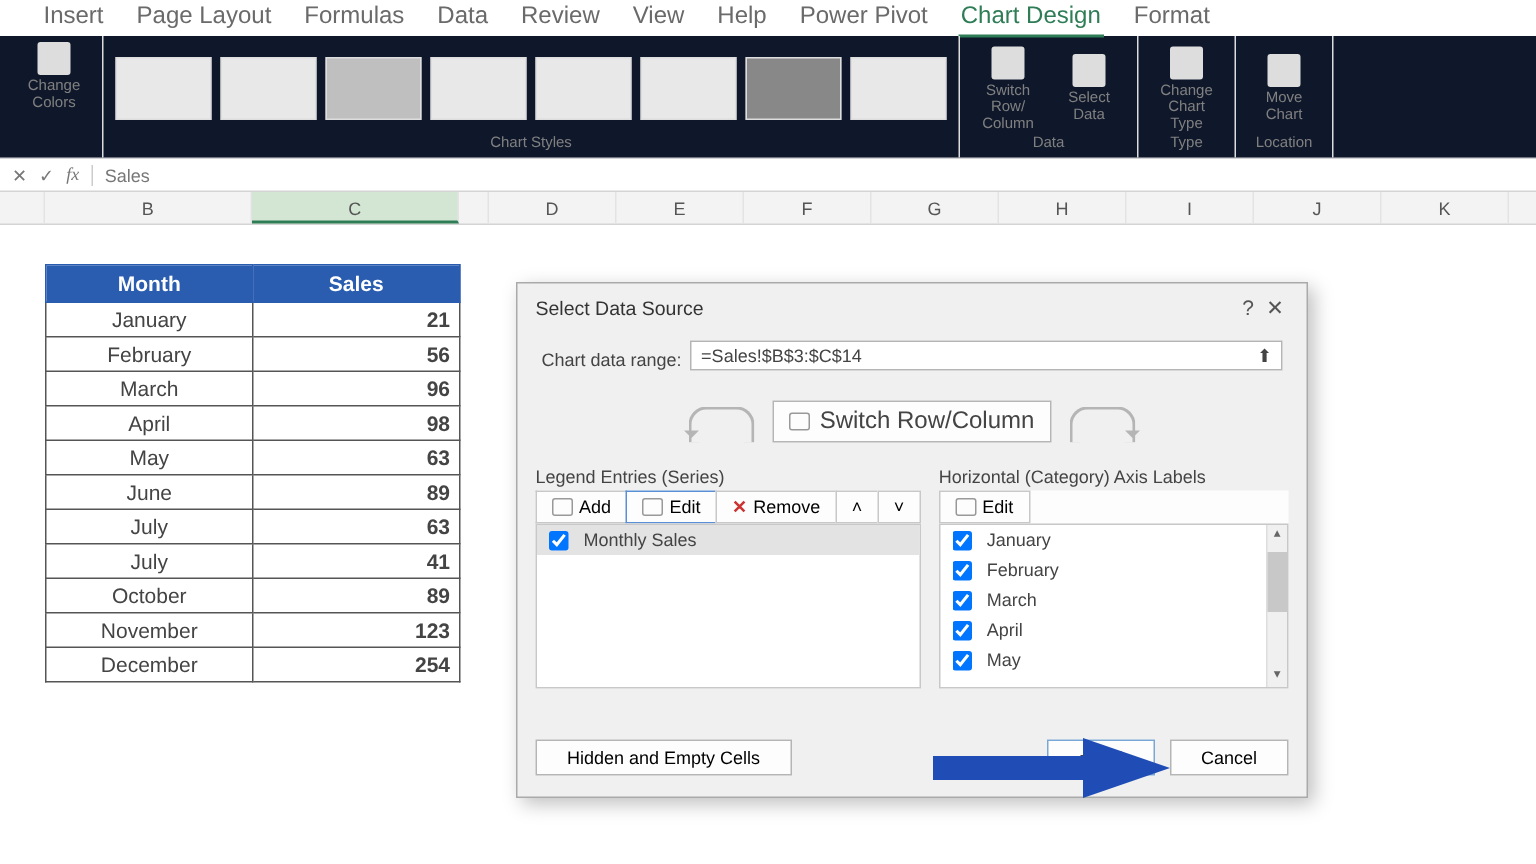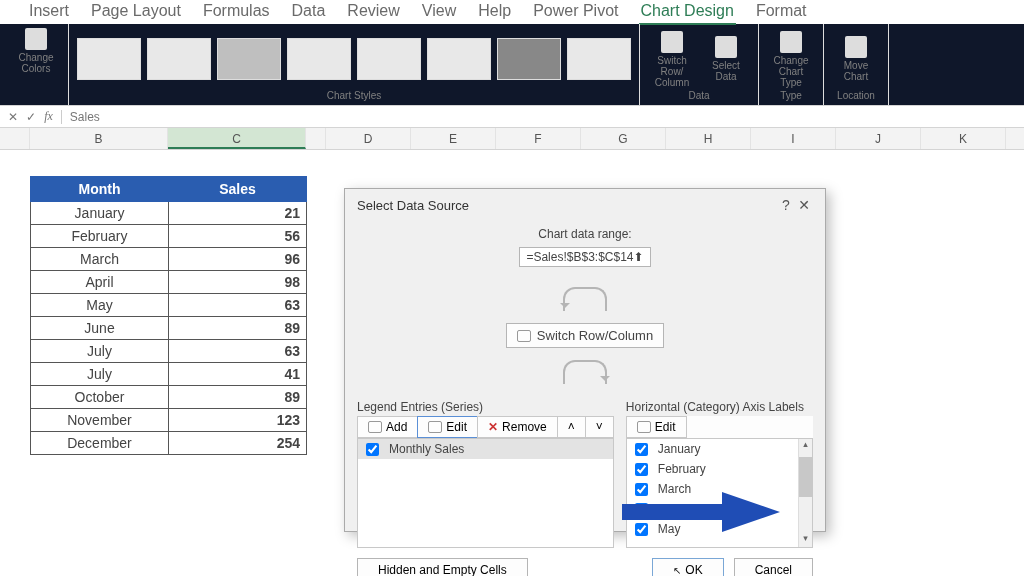--- a/index.html
+++ b/index.html
@@ -76,50 +76,50 @@
   }
   .sheet-table td {
     border:1px solid #555; padding:3px 6px; font-size:14px;
     width:138px; height:22px;
   }
   .sheet-table td:first-child { text-align:center; }
   .sheet-table td:last-child { text-align:right; font-weight:bold; }
 
   
   .dialog {
-    position:absolute; left:344px; top:188px; width:482px; height:344px;
+    position:absolute; left:344px; top:188px; width:528px; height:344px;
     background:#f0f0f0; border:1px solid #aaa; box-shadow:4px 4px 12px rgba(0,0,0,0.25);
     display:flex; flex-direction:column;
   }
   .dlg-title {
     display:flex; align-items:center; padding:8px 12px; font-size:13px;
     color:#333;
   }
   .dlg-title .spacer { flex:1; }
   .dlg-title .help, .dlg-title .close { width:18px; text-align:center; color:#555; font-size:14px;}
-  .dlg-row { display:flex; align-items:center; padding:6px 16px; gap:6px;flex-direction:column;}
+  .dlg-row { display:flex; align-items:flex-end; padding:6px 16px; gap:6px;}
   .range-input {
     flex:1; background:#fff; border:1px solid #b5b5b5; padding:2px 6px; font-size:12px;
     height:20px; display:flex; align-items:center; justify-content:space-between;
   }
   .switch-row { justify-content:center; gap:12px; padding:14px 0;}
   .curve-arrow {
     width:44px; height:24px; border:2px solid #b5b5b5; border-bottom:none;
     border-radius:12px 12px 0 0; position:relative;
   }
   .curve-arrow.left::after {
     content:""; position:absolute; left:-5px; bottom:-2px;
     border:5px solid transparent; border-top-color:#b5b5b5;
   }
   .curve-arrow.right::after {
     content:""; position:absolute; right:-5px; bottom:-2px;
     border:5px solid transparent; border-top-color:#b5b5b5;
   }
   .switch-btn {
-    background:#fdfdfd; border:1px solid #b5b5b5; padding:4px 10px; font-size:13px;
+    background:#fdfdfd; border:1px solid #b5b5b5; padding:4px 10px; font-size:16px;
     display:flex; align-items:center; gap:6px;
   }
   .lists { display:flex; gap:12px; padding:0 12px; }
   .list-col { flex:1; display:flex; flex-direction:column; }
   .list-label { font-size:12px; color:#444; padding:2px 0;}
   .list-toolbar {
     display:flex; background:#fdfdfd;
   }
   .list-toolbar button {
     flex:0 0 auto; background:#fdfdfd; border:1px solid #c8c8c8; padding:3px 10px;

